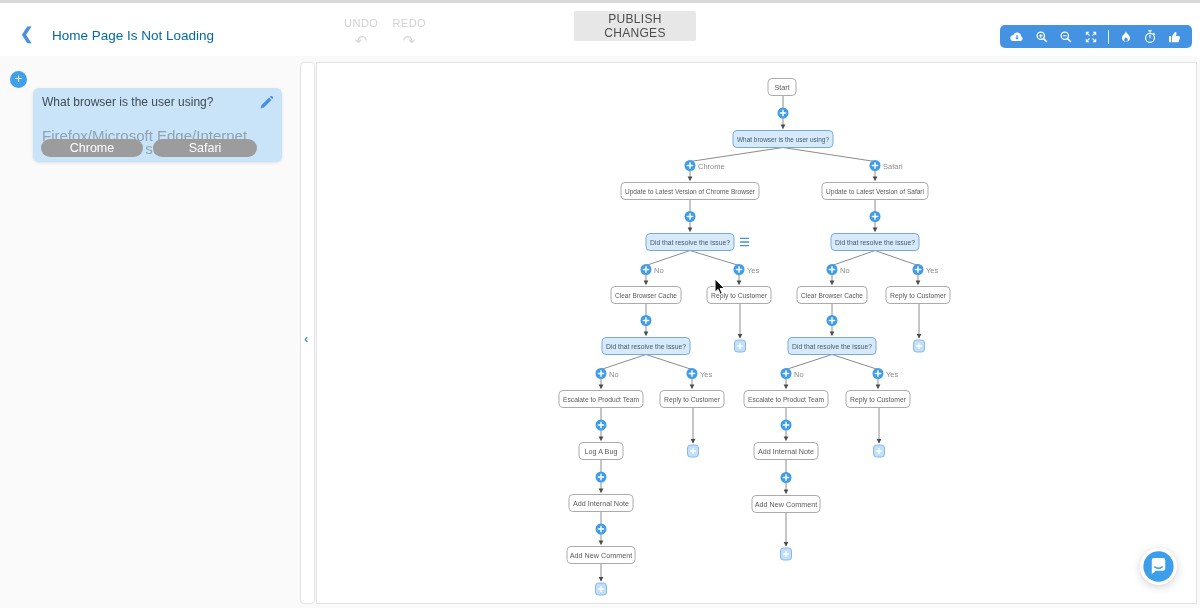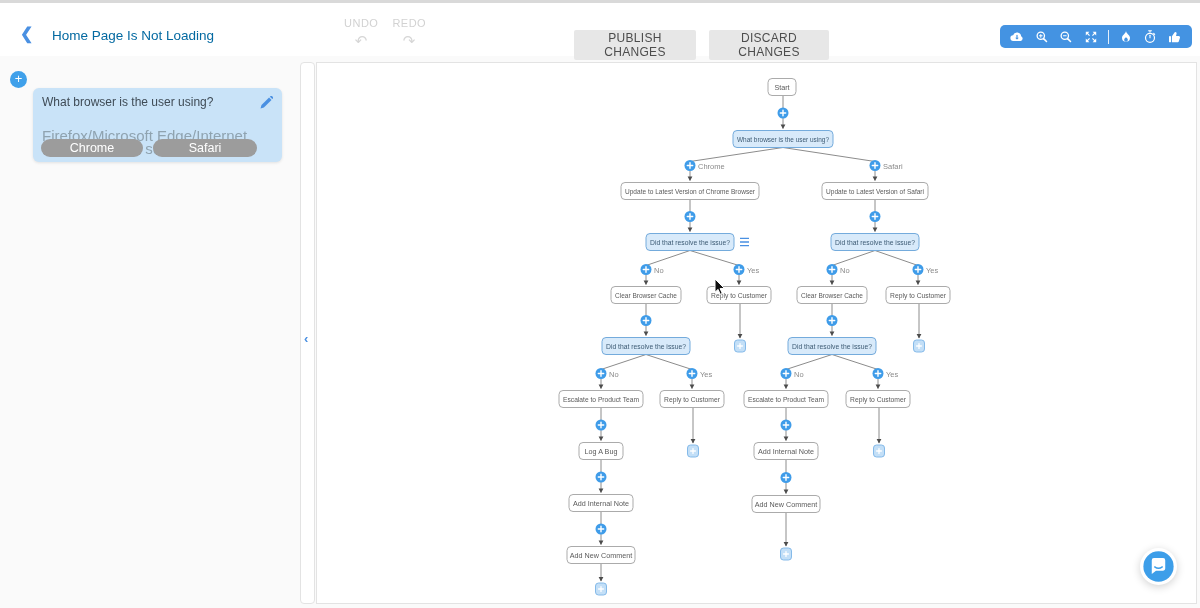--- a/index.html
+++ b/index.html
@@ -7,21 +7,21 @@
     font-family:"Liberation Sans", sans-serif; background:#fafafa; }
   .window-edge { position:absolute; top:0; left:0; width:1200px; height:3px; background:#d9d9d9; z-index:50; }
 
   
   .topbar { position:absolute; top:0; left:0; width:1200px; height:56px; background:#fff; z-index:10; }
   .back-btn { position:absolute; left:20px; top:26px; color:#4a90e2; font-size:16px; font-weight:bold; cursor:pointer; line-height:1; }
   .doc-title { position:absolute; left:52px; top:28px; font-size:13.5px; color:#0369a1; }
   .undo-redo { position:absolute; left:344px; top:17px; display:flex; gap:14px; }
   .ur-btn { display:flex; flex-direction:column; align-items:center; color:#d2d2d2; font-size:11px; letter-spacing:.5px; }
   .ur-btn .ur-icon { font-size:15px; line-height:14px; margin-top:5px; color:#d6d6d6; }
-  .action-btn { position:absolute; top:30px; height:30px; background:#e7e7e7; border:none; border-radius:2px;
+  .action-btn { position:absolute; top:11px; height:30px; background:#e7e7e7; border:none; border-radius:2px;
     font-family:"Liberation Sans",sans-serif; font-size:12px; color:#4d4d4d; letter-spacing:.3px; padding:0 18px; cursor:pointer; }
   .action-btn.publish { left:574px; width:122px; }
   .action-btn.discard { left:709px; width:120px; }
   .blue-toolbar { position:absolute; left:1000px; top:25px; width:192px; height:23px; border-radius:5px;
     display:flex; align-items:center; justify-content:space-evenly; }
   .tb-icon { width:16px; height:16px; display:block; cursor:pointer; }
   .tb-divider { width:1px; height:14px; background:rgba(255,255,255,.85); }
 
   
   .sidebar { position:absolute; top:56px; left:0; width:300px; height:552px; background:#fafafa; }
@@ -68,21 +68,20 @@
       <span>UNDO</span>
       <span class="ur-icon">↶</span>
     </div>
     <div class="ur-btn">
       <span>REDO</span>
       <span class="ur-icon">↷</span>
     </div>
   </div>
 
   <button class="action-btn publish">PUBLISH CHANGES</button>
-  <button class="action-btn discard">DISCARD CHANGES</button>
 
   <div class="blue-toolbar" style="background: rgb(68, 147, 226);">
     <svg class="tb-icon" viewBox="0 0 20 20">
       <path d="M5.6 15a3.6 3.6 0 0 1-.5-7.2A5.2 5.2 0 0 1 15.2 9a3.2 3.2 0 0 1-.6 6z" fill="#fff"></path>
       <path d="M10 8v4" stroke="#4493e2" stroke-width="1.5" stroke-linecap="round"></path>
       <path d="M7.7 10.8 10 13.2l2.3-2.4z" fill="#4493e2"></path>
     </svg>
     <svg class="tb-icon" viewBox="0 0 20 20">
       <circle cx="8.5" cy="8.5" r="4.6" fill="none" stroke="#fff" stroke-width="1.6"></circle>
       <path d="M12 12l3.6 3.6" stroke="#fff" stroke-width="1.9" stroke-linecap="round"></path>

